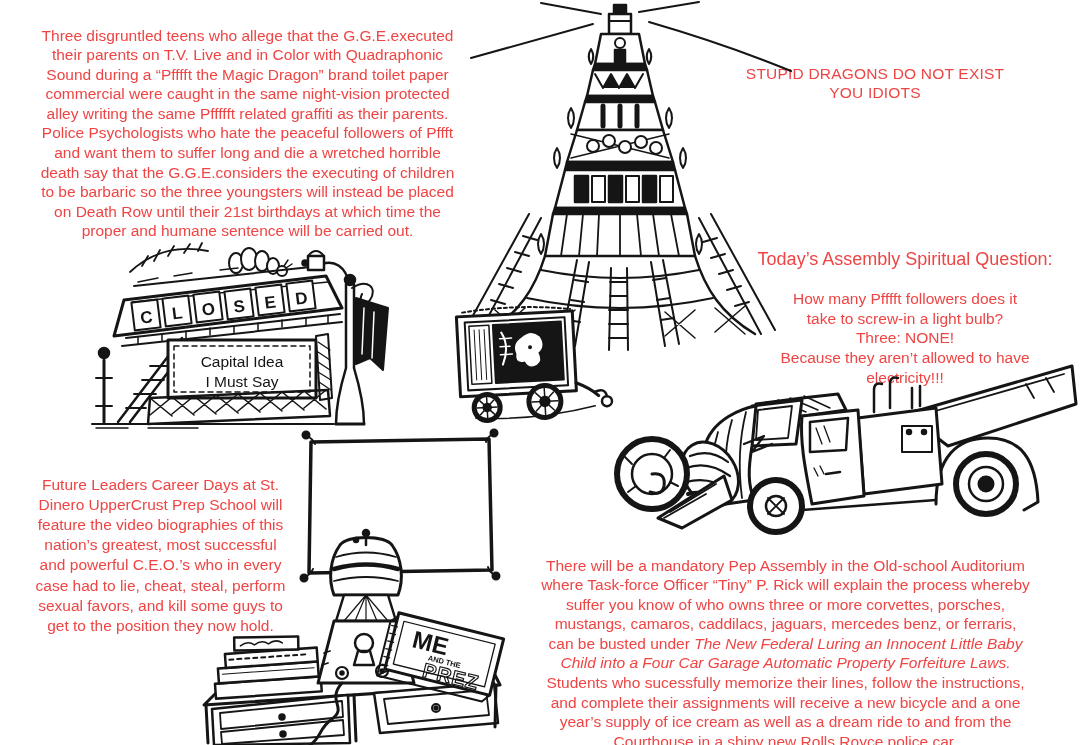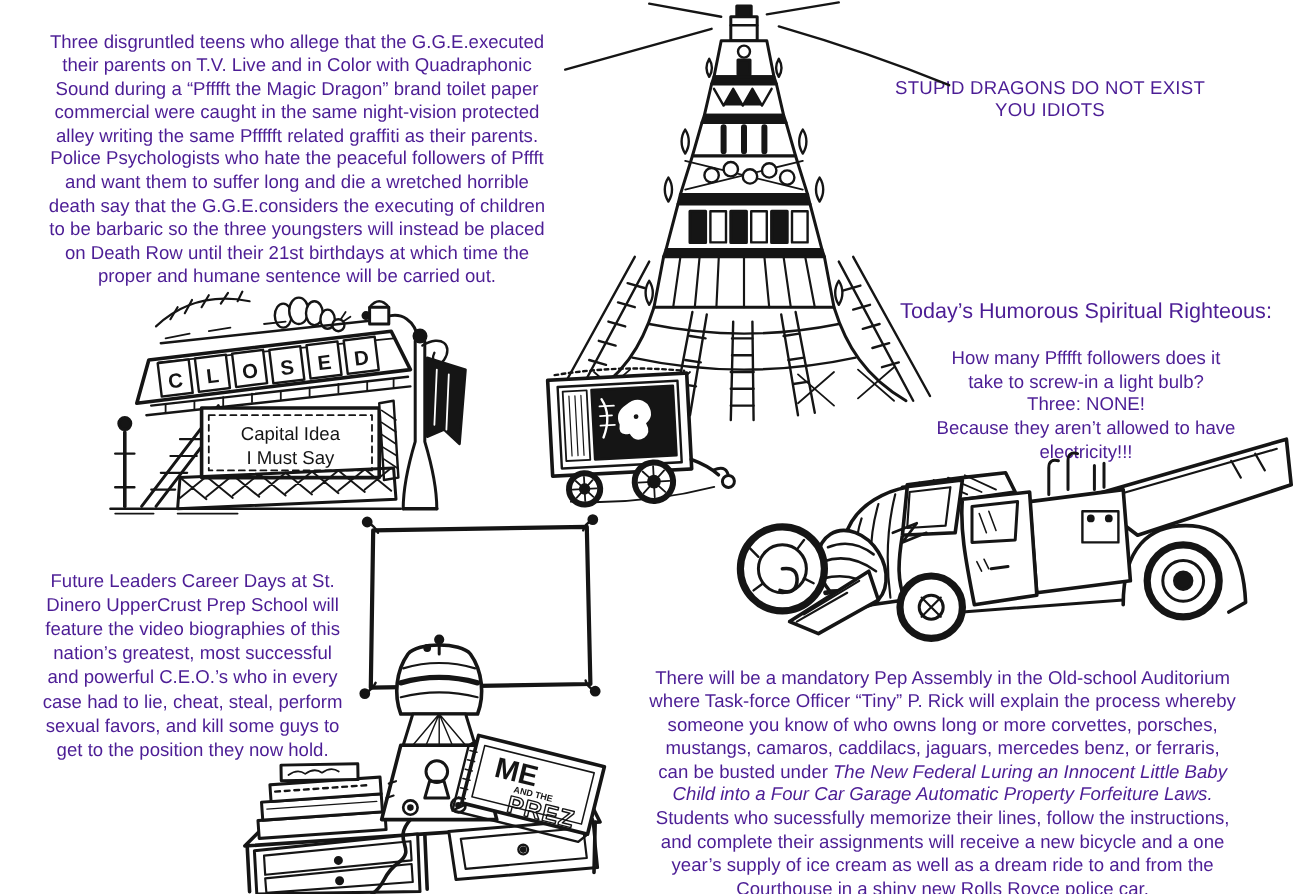--- a/index.html
+++ b/index.html
@@ -1,19 +1,19 @@
 <!DOCTYPE html>
 <html><head>
 <meta charset="utf-8">
 <style>
   html,body{margin:0;padding:0;background:#fff;}
   #zine{position:relative;width:1080px;height:745px;background:#ffffff;overflow:hidden;
         font-family:"Liberation Sans",sans-serif;color:#0d0d0d;}
   .txt{position:absolute;white-space:pre-line;text-align:center;
-       font-size:15.5px;line-height:19.6px;color:#4c1d95;}
+       font-size:15.5px;line-height:19.6px;color:#ef4444;}
   .caps{letter-spacing:.2px;}
   .q-head{font-size:18px;line-height:22px;display:block;}
   em{}
   svg{position:absolute;overflow:visible;}
   svg text{font-family:"Liberation Sans",sans-serif;}
 </style>
 </head>
 <body>
 
 <div id="zine">
@@ -29,40 +29,40 @@
 to be barbaric so the three youngsters will instead be placed
 on Death Row until their 21st birthdays at which time the
 proper and humane sentence will be carried out.</p>
 
   <div class="txt" style="left:712px;top:44px;width:326px;">
     <span class="caps">STUPID DRAGONS DO NOT EXIST
 YOU IDIOTS</span><br>
   </div>
 
   <div class="txt" style="left:740px;top:228px;width:330px;">
-    <span class="q-head">Today’s Humorous Spiritual Righteous:</span>
+    <span class="q-head">Today’s Assembly Spiritual Question:</span>
     <span>How many Pfffft followers does it
 take to screw-in a light bulb?
 Three: NONE!
 Because they aren’t allowed to have
 electricity!!!</span>
   </div>
 
   <p class="txt" style="left:18px;top:459px;width:285px;line-height:20.2px;">Future Leaders Career Days at St.
 Dinero UpperCrust Prep School will
 feature the video biographies of this
 nation’s greatest, most successful
 and powerful C.E.O.’s who in every
 case had to lie, cheat, steal, perform
 sexual favors, and kill some guys to
 get to the position they now hold.</p>
 
   <p class="txt" style="left:491px;top:540px;width:589px;"><span>There will be a mandatory Pep Assembly in the Old-school Auditorium
 where Task-force Officer “Tiny” P. Rick will explain the process whereby
-someone you know of who owns long or more corvettes, porsches,
+suffer you know of who owns three or more corvettes, porsches,
 mustangs, camaros, caddilacs, jaguars, mercedes benz, or ferraris,
 can be busted under </span><em>The New Federal Luring an Innocent Little Baby
 Child into a Four Car Garage Automatic Property Forfeiture Laws.</em><span>
 Students who sucessfully memorize their lines, follow the instructions,
 and complete their assignments will receive a new bicycle and a one
 year’s supply of ice cream as well as a dream ride to and from the
 Courthouse in a shiny new Rolls Royce police car.</span></p>
 
   <svg style="left:425px;top:0;" width="375" height="352" viewBox="0 0 375 352">
     <g stroke="#151515" fill="none" stroke-width="2.5" stroke-linecap="round" stroke-linejoin="round">

